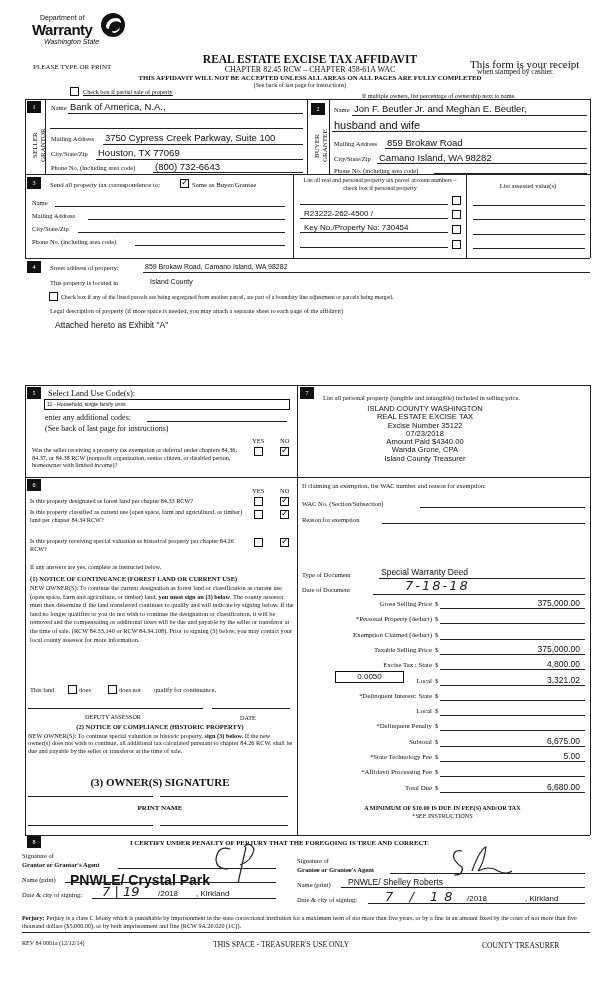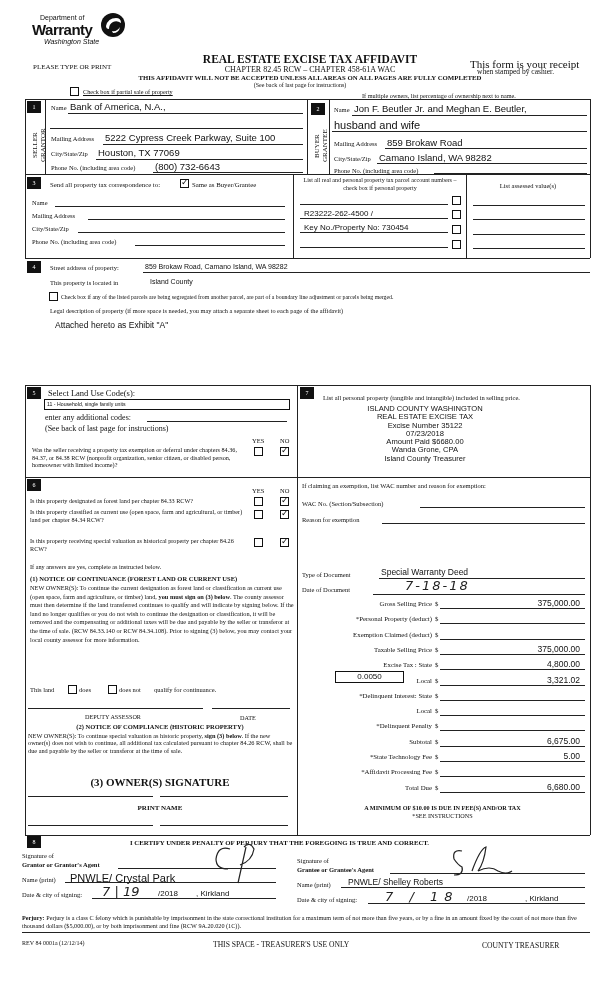--- a/index.html
+++ b/index.html
@@ -56,21 +56,21 @@
 <div class="vl" style="left:45px;top:99px;height:75px;"></div>
 <div class="vert" style="left:31px;top:118px;height:54px;width:14px;">
   <span>SELLER</span><br>
   <span>GRANTOR</span>
 </div>
 <div class="abs" style="left:51px;top:104px;font-size:6.5px;">Name</div>
 <div class="abs fill" style="left:70px;top:101px;font-size:9.5px;">Bank of America, N.A.,</div>
 <div class="line" style="left:68px;top:113px;width:235px;"></div>
 <div class="line" style="left:50px;top:128px;width:253px;"></div>
 <div class="abs" style="left:51px;top:135px;font-size:6.5px;">Mailing Address</div>
-<div class="abs fill" style="left:105px;top:132px;font-size:9.5px;">5222 Cypress Creek Parkway, Suite 100</div>
+<div class="abs fill" style="left:105px;top:132px;font-size:9.5px;">3750 Cypress Creek Parkway, Suite 100</div>
 <div class="line" style="left:103px;top:144px;width:200px;"></div>
 <div class="abs" style="left:51px;top:150px;font-size:6.5px;">City/State/Zip</div>
 <div class="abs fill" style="left:98px;top:147px;font-size:9.5px;">Houston, TX 77069</div>
 <div class="line" style="left:96px;top:159px;width:207px;"></div>
 <div class="abs" style="left:51px;top:164px;font-size:6.5px;">Phone No. (including area code)</div>
 <div class="abs fill" style="left:155px;top:161px;font-size:9.5px;">(800) 732-6643</div>
 <div class="line" style="left:153px;top:172px;width:150px;"></div>
 
 <div class="num" style="left:311px;top:103px;">2</div>
 <div class="vl" style="left:329px;top:99px;height:75px;"></div>
@@ -164,21 +164,21 @@
 <div class="box" style="left:254px;top:447px;"></div>
 <div class="box chk" style="left:280px;top:447px;"></div>
 
 <div class="num" style="left:300px;top:387px;">7</div>
 <div class="abs" style="left:323px;top:391px;width:260px;font-size:6.5px;line-height:13px;text-indent:0;">List all  personal property (tangible and intangible) included in selling price.</div>
 <div class="abs sans center" style="left:345px;top:405px;width:160px;font-size:7.6px;line-height:8.3px;">
   <div>ISLAND COUNTY WASHINGTON</div>
   <div>REAL ESTATE EXCISE TAX</div>
   <div>Excise Number 35122</div>
   <div>07/23/2018</div>
-  <div>Amount Paid $6680.00</div>
+  <div>Amount Paid $4340.00</div>
   <div>Wanda Grone, CPA</div>
   <div>Island County Treasurer</div>
 </div>
 <div class="hl" style="left:25px;top:477px;width:565px;"></div>
 
 <div class="num" style="left:27px;top:479px;">6</div>
 <div class="abs" style="left:252px;top:487px;font-size:6.5px;">YES</div>
 <div class="abs" style="left:280px;top:487px;font-size:6.5px;">NO</div>
 
 <div>
@@ -302,21 +302,21 @@
 <div class="abs b" style="left:130px;top:839px;font-size:6.8px;font-variant:small-caps;">I CERTIFY UNDER PENALTY OF PERJURY THAT THE FOREGOING IS TRUE AND CORRECT.</div>
 
 <div class="abs" style="left:22px;top:852px;font-size:6.5px;">Signature of</div>
 <div class="abs b" style="left:22px;top:861px;font-size:6.5px;">Grantor or Grantor's Agent</div>
 <div class="line" style="left:118px;top:868px;width:158px;"></div>
 <svg class="abs" style="left:210px;top:835px;" width="60" height="50" viewBox="0 0 60 50">
   <path d="M20 14 Q8 10 6 24 Q6 34 18 34" fill="none" stroke="#222" stroke-width="1.2"></path>
   <path d="M34 12 Q40 6 44 14 Q42 26 30 30 M36 12 L28 48" fill="none" stroke="#222" stroke-width="1.2"></path>
 </svg>
 <div class="abs" style="left:22px;top:876px;font-size:6.5px;">Name (print)</div>
-<div class="abs fill" style="left:70px;top:872px;font-size:11px;">PNWLE/ Crystal Park</div>
+<div class="abs fill" style="left:70px;top:872px;font-size:14px;font-weight:bold;">PNWLE/ Crystal Park</div>
 <div class="line" style="left:65px;top:882px;width:211px;"></div>
 <div class="abs" style="left:22px;top:891px;font-size:6.5px;">Date &amp; city of signing:</div>
 <div class="abs hand" style="left:102px;top:884px;font-size:13px;">7 | 19</div>
 <div class="abs fill" style="left:158px;top:889px;font-size:8px;">/2018</div>
 <div class="abs fill" style="left:196px;top:889px;font-size:8px;">, Kirkland</div>
 <div class="line" style="left:92px;top:898px;width:184px;"></div>
 
 <div class="abs" style="left:297px;top:857px;font-size:6.5px;">Signature of</div>
 <div class="abs b" style="left:297px;top:866px;font-size:6.5px;">Grantee or Grantee's Agent</div>
 <div class="line" style="left:390px;top:873px;width:195px;"></div>

